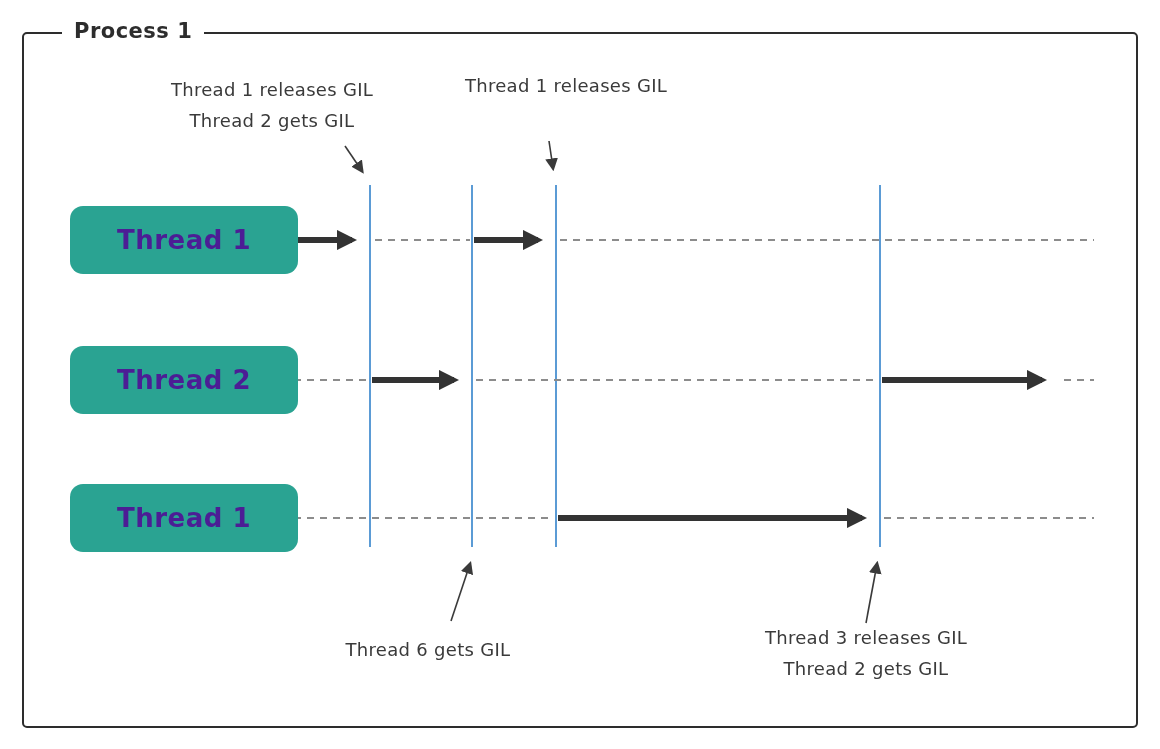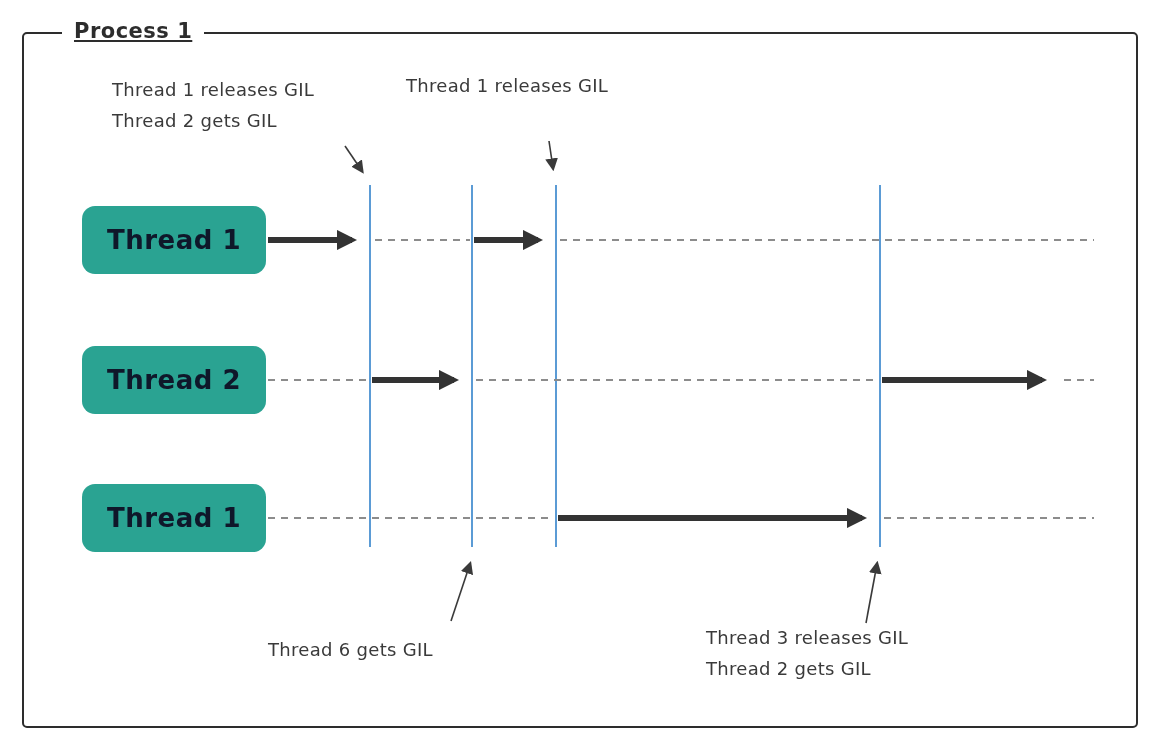--- a/index.html
+++ b/index.html
@@ -16,34 +16,33 @@
     width:1160px;height:749px;position:relative;overflow:hidden;
   }
   .canvas{position:absolute;inset:0;width:1160px;height:749px;background:#fff;}
   .frame{
     position:absolute;left:22px;top:32px;width:1116px;height:696px;
     border:2px solid var(--ink);border-radius:5px;background:transparent;
   }
   .frame-title{
     position:absolute;left:62px;top:19px;background:#ffffff;
     padding:0 12px;font-size:21px;font-weight:bold;color:var(--ink);
-    letter-spacing:0.5px;z-index:3;text-decoration:underline;
+    letter-spacing:0.5px;z-index:3;
   }
   .svg-layer{position:absolute;left:0;top:0;width:1160px;height:749px;z-index:1;}
   .thread-box{
-    position:absolute;left:70px;width:184px;height:68px;
+    position:absolute;left:70px;width:228px;height:68px;
     background:var(--teal);border-radius:13px;
     display:flex;align-items:center;justify-content:center;
-    color:#0f172a;font-size:26px;font-weight:600;letter-spacing:0.5px;
+    color:#4c1d95;font-size:26px;font-weight:600;letter-spacing:0.5px;
     z-index:2;
-    margin-left:12px;
   }
   .tb1{top:206px;} .tb2{top:346px;} .tb3{top:484px;}
   .annotation{
-    position:absolute;width:320px;text-align:left;z-index:2;
+    position:absolute;width:320px;text-align:center;z-index:2;
     color:#3a3a3a;font-size:18px;line-height:31px;font-weight:500;
     letter-spacing:0.3px;
   }
   .ann-top-left{left:112px;top:74px;}
   .ann-top-right{left:406px;top:70px;}
   .ann-bottom-left{left:268px;top:634px;}
   .ann-bottom-right{left:706px;top:622px;}
 </style>
 </head>
 <body>

